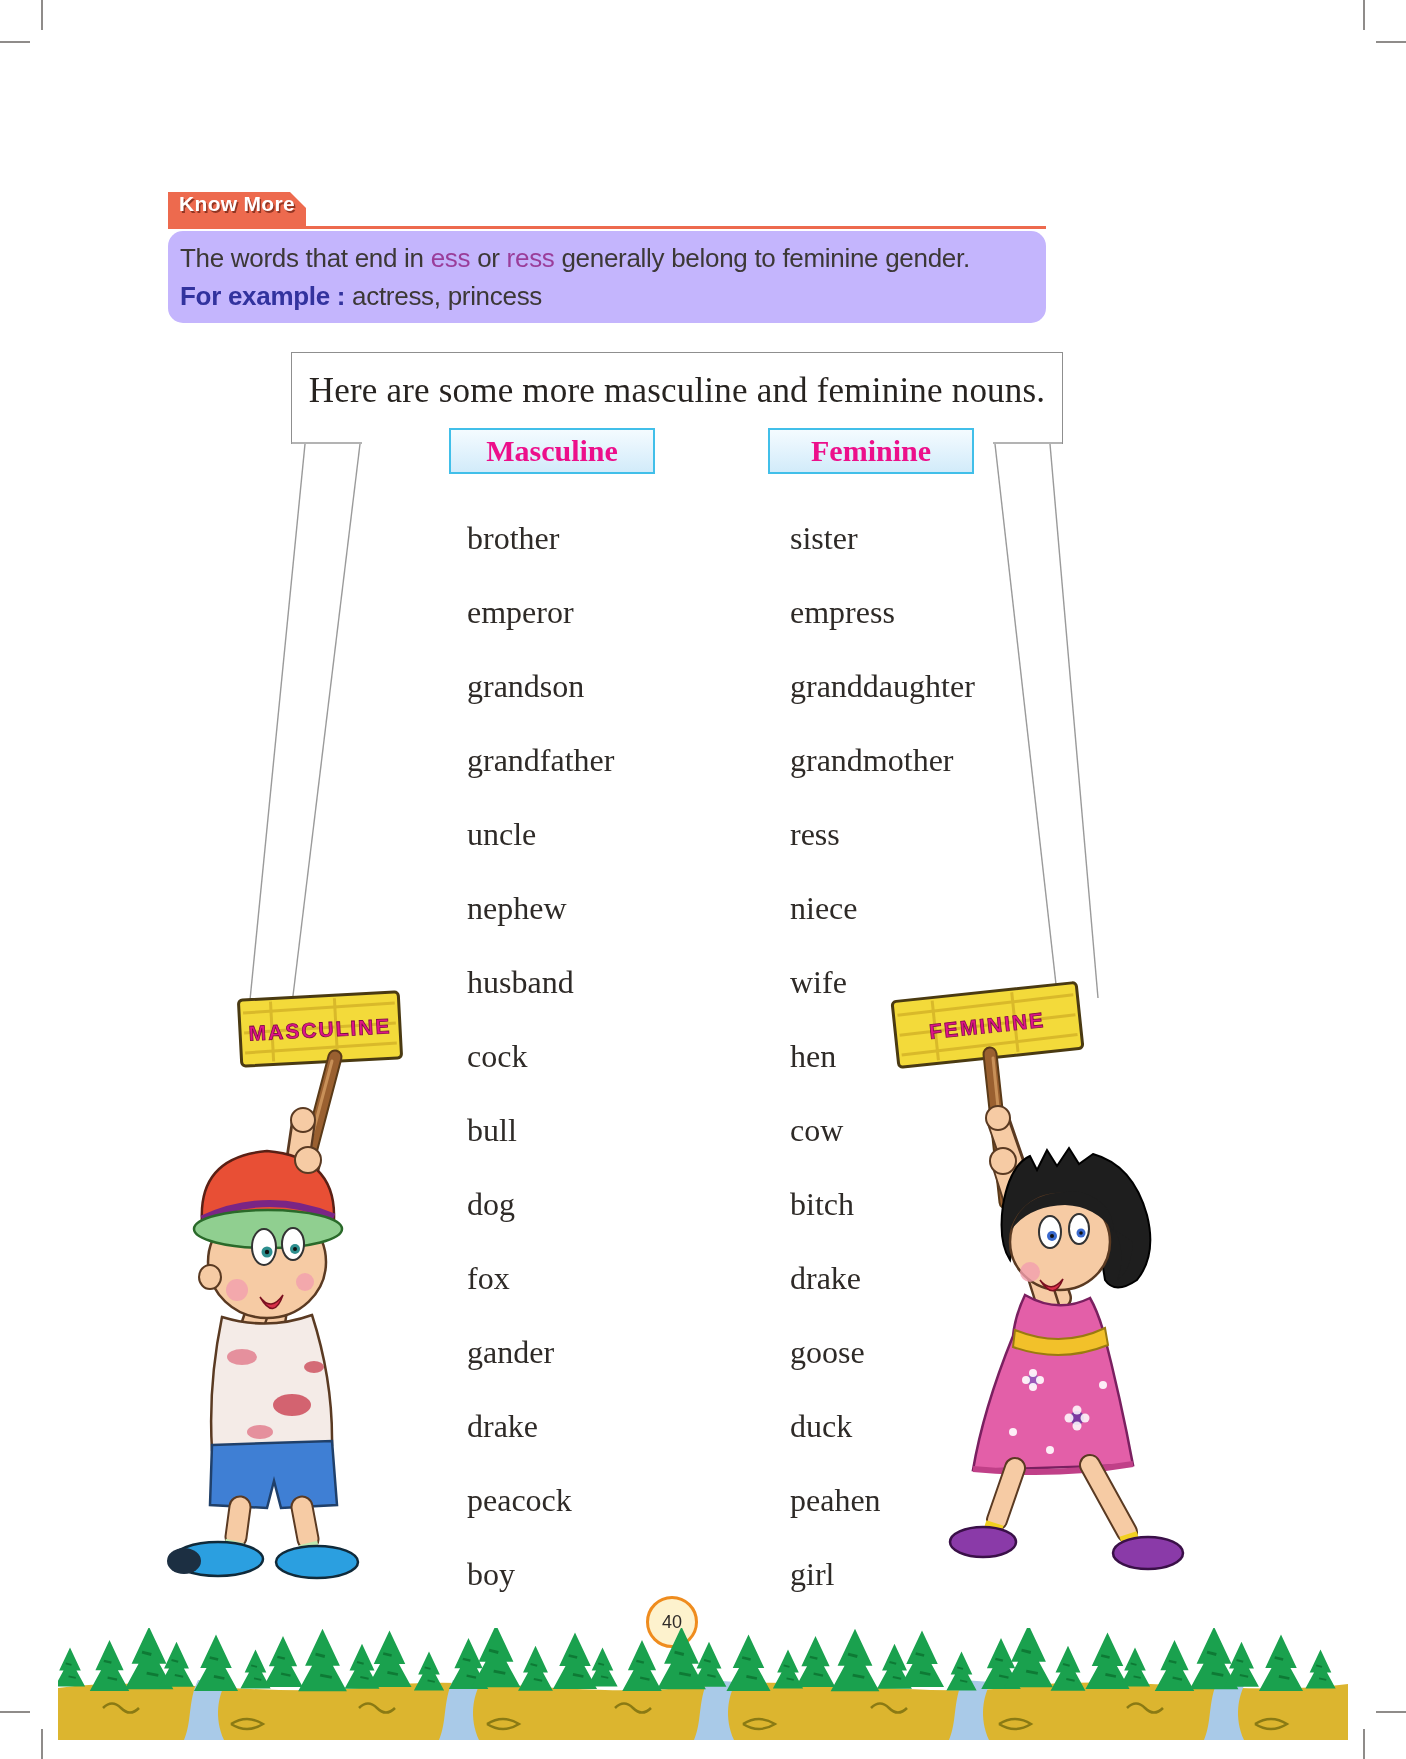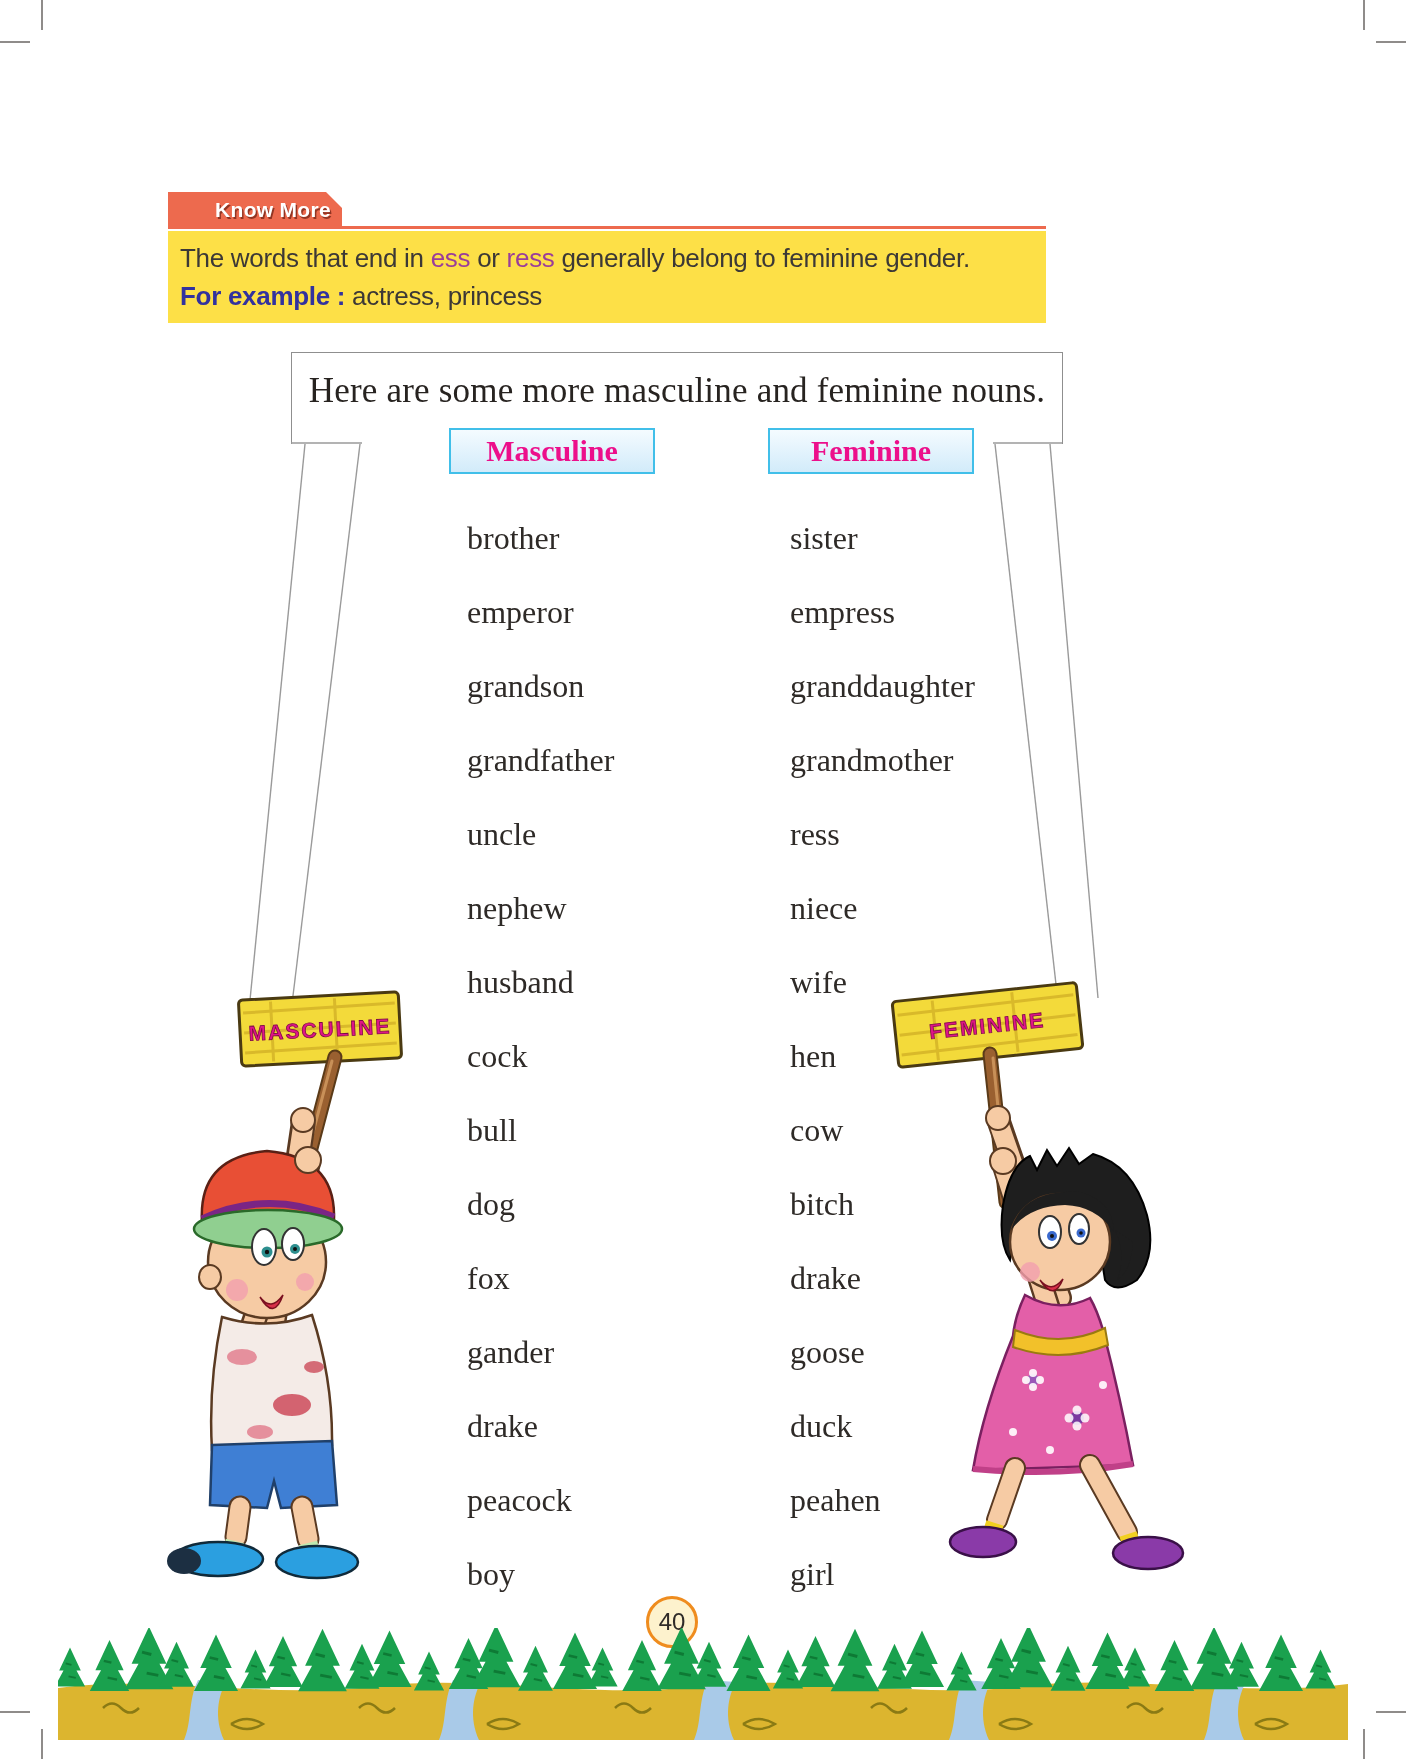--- a/index.html
+++ b/index.html
@@ -2,25 +2,25 @@
 <html><head>
 <meta charset="utf-8">
 <style>
   html,body{margin:0;padding:0;background:#ffffff;}
   #page{position:relative;width:1406px;height:1759px;background:#ffffff;overflow:hidden;
         font-family:"Liberation Sans",sans-serif;}
   .crop{position:absolute;background:#8f8c8a;}
   
   #know-tab{position:absolute;left:168px;top:192px;width:138px;height:36px;background:#ed6a4e;
     clip-path:polygon(0 0,calc(100% - 16px) 0,100% 16px,100% 100%,0 100%);
-    color:#fff;font-weight:bold;font-size:21px;display:flex;align-items:center;justify-content:center;
-    text-shadow:1.5px 1.5px 0 rgba(95,25,12,.65);letter-spacing:.3px;padding-left:36px;}
+    color:#fff;font-weight:bold;font-size:21px;display:flex;justify-content:center;
+    text-shadow:1.5px 1.5px 0 rgba(95,25,12,.65);letter-spacing:.3px;}
   #know-rule{position:absolute;left:168px;top:226px;width:878px;height:3px;background:#ed6a4e;}
-  #info-box{position:absolute;left:168px;top:231px;width:878px;height:92px;background:#fde047;
-    color:#3c3836;font-size:26px;line-height:38px;padding:8px 0 0 12px;box-sizing:border-box;letter-spacing:-0.3px;}
+  #info-box{position:absolute;left:168px;top:231px;width:878px;height:92px;background:#c4b5fd;
+    color:#3c3836;font-size:26px;line-height:38px;padding:8px 0 0 12px;box-sizing:border-box;letter-spacing:-0.3px;border-radius:15px;}
   #info-box .suffix{color:#9a3d9a;}
   #info-box .ex-label{color:#32329e;font-weight:bold;text-align:right;}
   
   #intro-box{position:absolute;left:291px;top:352px;width:772px;height:92px;background:#fff;
     border-top:1.6px solid #8f8f8f;border-left:1.6px solid #8f8f8f;border-right:1.6px solid #8f8f8f;
     box-sizing:border-box;text-align:center;}
   #intro-box span{display:inline-block;margin-top:18px;font-family:"Liberation Serif",serif;
     font-size:35px;color:#272320;letter-spacing:.2px;}
   
   #lines-svg{position:absolute;left:0;top:0;width:1406px;height:1759px;pointer-events:none;}
@@ -34,21 +34,21 @@
   .word-row{position:relative;height:74px;}
   .word-row span{position:absolute;top:0;font-family:"Liberation Serif",serif;font-size:32px;color:#2e2a27;}
   .word-row .m{left:467px;} .word-row .f{left:790px;}
   
   .figure{position:absolute;}
   .sign-text{fill:#e01488;stroke:#7a0a46;stroke-width:.8;font-family:"Liberation Sans",sans-serif;
     font-weight:bold;font-size:21px;letter-spacing:2px;}
   
   #page-circle{position:absolute;left:646px;top:1596px;width:52px;height:52px;border:3px solid #ef8c1e;
     border-radius:50%;background:#fdf2cd;box-sizing:border-box;display:flex;align-items:center;
-    justify-content:center;font-size:24px;color:#2f2b28;font-weight:500;}
+    justify-content:center;font-size:18px;color:#2f2b28;font-weight:500;}
   #book-label{position:absolute;left:1148px;top:1689px;font-size:20px;color:#4a4744;letter-spacing:.5px;}
   #footer-art{position:absolute;left:58px;top:1628px;width:1290px;height:118px;}
 </style>
 </head>
 <body>
 
 <div id="page">
 
   <div class="crop" style="left:41px;top:0;width:2px;height:30px;"></div>
   <div class="crop" style="left:0;top:41px;width:30px;height:2px;"></div>

